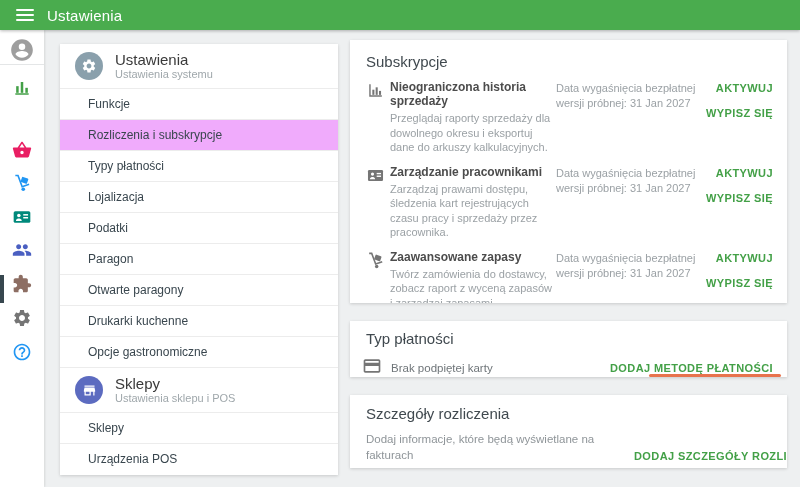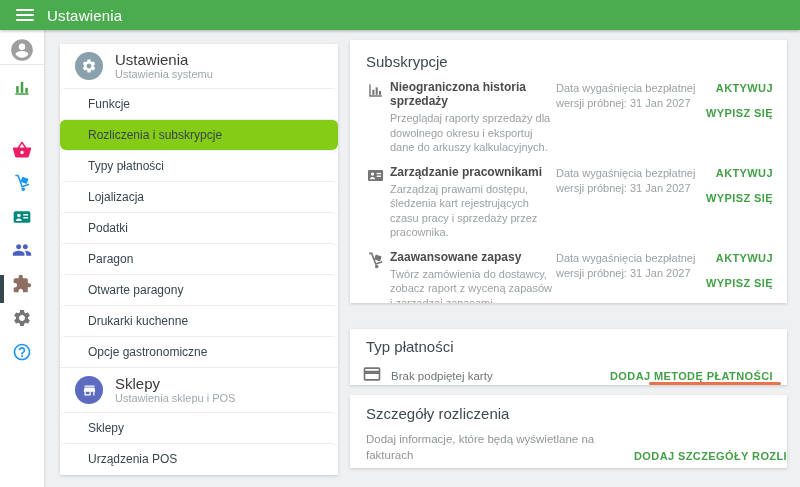--- a/index.html
+++ b/index.html
@@ -40,33 +40,33 @@
   .menu-header { height:44px; display:flex; align-items:center; padding-left:15px; }
   .menu-avatar { width:28px; height:28px; border-radius:50%; display:flex; align-items:center; justify-content:center; flex:none; }
   .menu-avatar.gear-bg { background:#8aa0ac; }
   .menu-avatar.store-bg { background:#5c6bc0; }
   .menu-header-text { margin-left:12px; }
   .menu-header-title { font-size:15px; color:#3a3a3a; line-height:17px; }
   .menu-header-sub { font-size:11px; color:#9fa7ab; line-height:13px; }
   .menu-item {
     height:31px; line-height:30px; padding-left:28px;
     font-size:12px; color:#39464e;
-    border-top:1px solid #ececec; cursor:pointer;border-radius:6px;
-  }
-  .menu-item.selected { background:#84cc16; }
+    border-top:1px solid #ececec; cursor:pointer;
+  }
+  .menu-item.selected { background:#f0abfc; }
   .menu-group2-header { height:45px; border-top:1px solid #ececec; display:flex; align-items:center; padding-left:15px; }
 
   
   .card {
     position:absolute; left:350px; width:437px;
     background:#fff; box-shadow:0 1px 3px rgba(0,0,0,.16);
     overflow:hidden;
   }
   .card-subs   { top:40px;  height:263px; }
-  .card-pay    { top:329px; height:56px;  }
+  .card-pay    { top:321px; height:56px;  }
   .card-bill   { top:395px; height:73px;  }
 
   .card-title { padding:13px 16px 10px 16px; font-size:15px; color:#40494f; }
   .card-pay .card-title  { padding-top:9px; padding-bottom:7px; }
   .card-bill .card-title { padding-top:10px; padding-bottom:7px; }
 
   .sub-row { display:flex; padding:0 14px 0 16px; margin-bottom:10px; }
   .sub-icon { width:24px; flex:none; padding-top:1px; }
   .sub-text { width:166px; flex:none; }
   .sub-title { font-size:12px; font-weight:bold; color:#4c4c4c; line-height:14px; margin-bottom:3px; }

